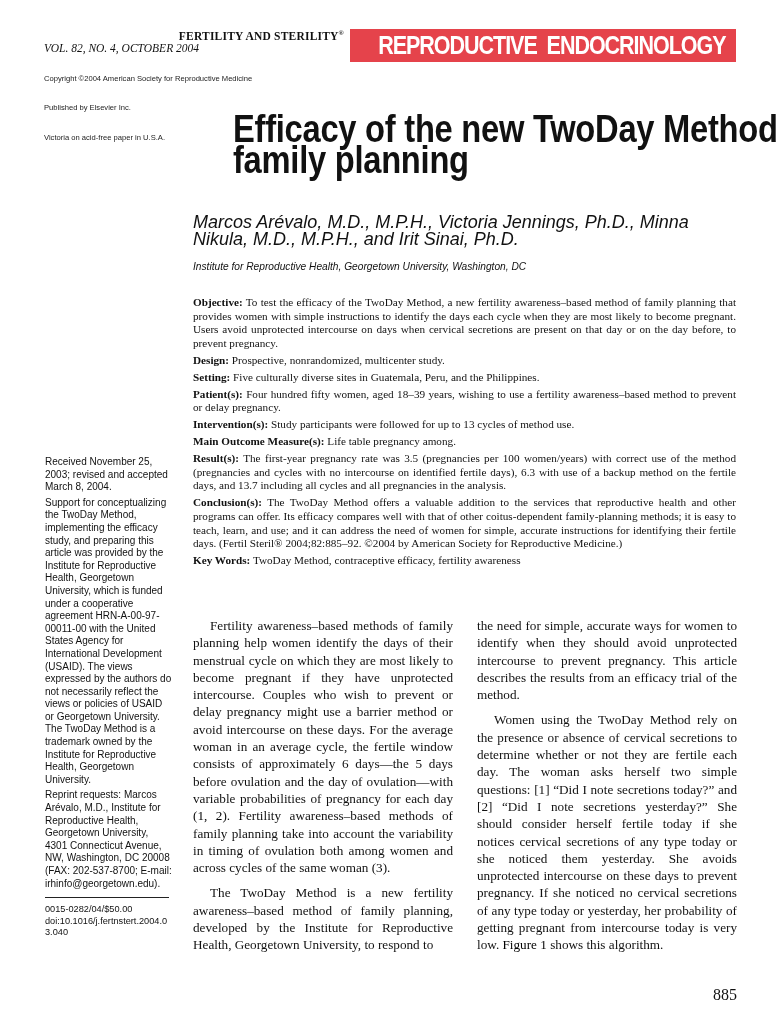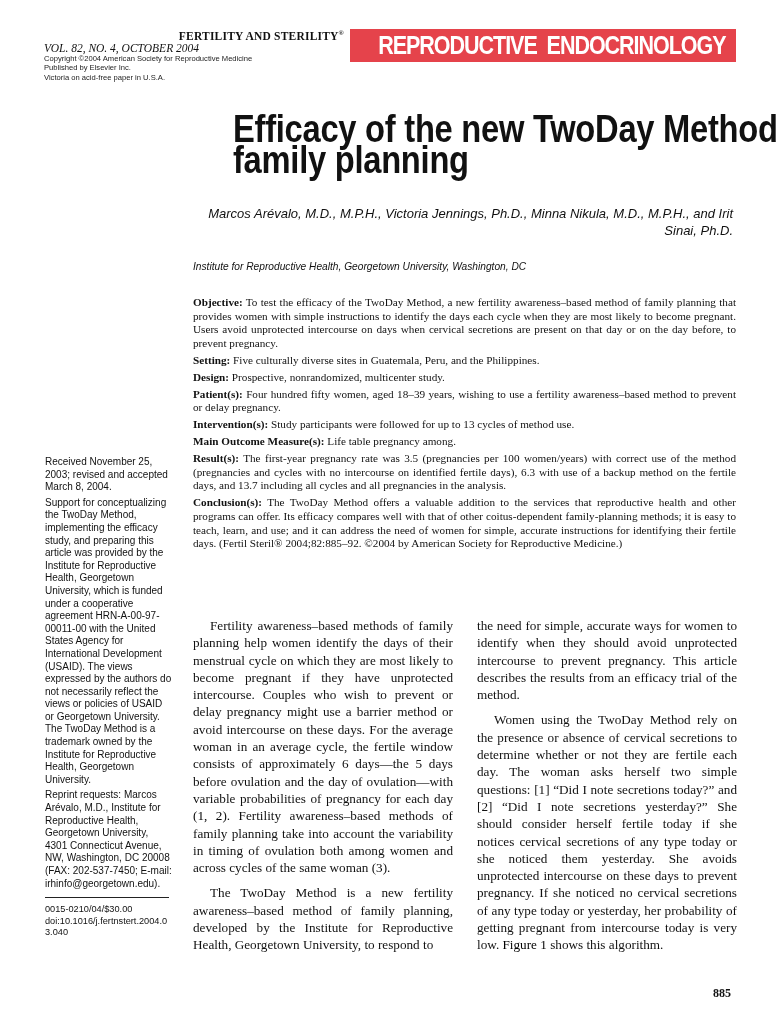--- a/index.html
+++ b/index.html
@@ -4,34 +4,34 @@
 <style>
   html, body { margin: 0; padding: 0; background: #ffffff; }
   body { width: 781px; height: 1033px; position: relative; overflow: hidden; color: #111; }
   .abs { position: absolute; }
 
   
   #journal-header { left: 44px; top: 27px; width: 300px; }
   #journal-name { font-family: "Liberation Serif", serif; font-weight: bold; font-size: 11.5px; line-height: 12px; letter-spacing: 0.2px; text-align: right; }
   #journal-name sup { font-size: 7px; }
   #journal-vol { font-family: "Liberation Serif", serif; font-style: italic; font-size: 11.5px; line-height: 12px; }
-  .journal-small { font-family: "Liberation Sans", sans-serif; font-size: 7.6px; line-height: 9.5px; color: #222; }
+  .journal-small { font-family: "Liberation Sans", sans-serif; font-size: 7.6px; line-height: 9.5px; color: #222; margin-top: 20px; }
 
   
   #section-banner { left: 350px; top: 29px; width: 386px; height: 33px; background: #e5434b; color: #ffffff;
     font-family: "Liberation Sans", sans-serif; font-weight: bold; font-size: 25px; line-height: 33px;
     text-align: center; letter-spacing: -1.2px; transform-origin: left top; white-space: nowrap; }
   #section-banner span { display: inline-block; transform: scaleX(0.86); transform-origin: center; }
 
   
   #article-title { left: 193px; top: 114px; width: 540px; font-family: "Liberation Sans", sans-serif; font-weight: bold;
     font-size: 38px; line-height: 31px; letter-spacing: -0.3px; margin-left: 40px; }
   #article-title span { display: inline-block; transform: scaleX(0.86); transform-origin: left; white-space: nowrap; }
 
-  #authors { left: 193px; top: 205px; width: 540px; font-family: "Liberation Sans", sans-serif; font-style: italic; font-size: 13px; line-height: 17px; text-align: right; }
+  #authors { left: 193px; top: 214px; width: 540px; font-family: "Liberation Sans", sans-serif; font-style: italic; font-size: 18px; line-height: 17px; }
   #affiliation { left: 193px; top: 260px; width: 540px; font-family: "Liberation Sans", sans-serif; font-style: italic; font-size: 10.2px; line-height: 13px; }
 
   
   #abstract { left: 193px; top: 296px; width: 543px; font-family: "Liberation Serif", serif; font-size: 11.2px; line-height: 13.6px; text-align: justify; }
   #abstract p { margin: 0 0 3.4px 0; }
   #abstract b { font-weight: bold; }
 
   
   #sidebar { left: 45px; top: 456px; width: 128px; font-family: "Liberation Sans", sans-serif; font-size: 10px; line-height: 12.6px; color: #111; }
   #sidebar p { margin: 0 0 3px 0; }
@@ -39,21 +39,21 @@
   #sidebar-codes { left: 45px; top: 904px; width: 128px; font-family: "Liberation Sans", sans-serif; font-size: 9.2px; line-height: 11.6px; }
 
   
   .col { font-family: "Liberation Serif", serif; font-size: 13.2px; line-height: 17.3px; text-align: justify; }
   .col p { margin: 0 0 8px 0; text-indent: 17px; }
   .col p.cont { text-indent: 0; }
   #col-left { left: 193px; top: 617px; width: 260px; }
   #col-right { left: 477px; top: 617px; width: 260px; }
   .ref { color: #000000; }
 
-  #page-number { left: 713px; top: 986px; font-family: "Liberation Serif", serif; font-weight: bold; font-size: 12px; }
+  #page-number { left: 713px; top: 986px; font-family: "Liberation Serif", serif; font-weight: normal; font-size: 16px; }
 </style>
 </head>
 <body>
 
 <div id="journal-header" class="abs">
   <div id="journal-name"><span>FERTILITY AND STERILITY</span><sup>®</sup></div>
   <div id="journal-vol">VOL. 82, NO. 4, OCTOBER 2004</div>
   <div class="journal-small">Copyright ©2004 American Society for Reproductive Medicine</div>
   <div class="journal-small">Published by Elsevier Inc.</div>
   <div class="journal-small">Victoria on acid-free paper in U.S.A.</div>
@@ -63,37 +63,38 @@
 
 <div id="article-title" class="abs">
   <span>Efficacy of the new TwoDay Method of</span><br>
   <span>family planning</span>
 </div>
 <div id="authors" class="abs">Marcos Arévalo, M.D., M.P.H., Victoria Jennings, Ph.D., Minna Nikula, M.D., M.P.H., and Irit Sinai, Ph.D.</div>
 <div id="affiliation" class="abs">Institute for Reproductive Health, Georgetown University, Washington, DC</div>
 
 <div id="abstract" class="abs">
   <p><b>Objective:</b><span> To test the efficacy of the TwoDay Method, a new fertility awareness–based method of family planning that provides women with simple instructions to identify the days each cycle when they are most likely to become pregnant. Users avoid unprotected intercourse on days when cervical secretions are present on that day or on the day before, to prevent pregnancy.</span></p>
+  <p><b>Design:</b><span> Prospective, nonrandomized, multicenter study.</span></p>
   <p><b>Setting:</b><span> Five culturally diverse sites in Guatemala, Peru, and the Philippines.</span></p>
-  <p><b>Design:</b><span> Prospective, nonrandomized, multicenter study.</span></p>
   <p><b>Patient(s):</b><span> Four hundred fifty women, aged 18–39 years, wishing to use a fertility awareness–based method to prevent or delay pregnancy.</span></p>
   <p><b>Intervention(s):</b><span> Study participants were followed for up to 13 cycles of method use.</span></p>
   <p><b>Main Outcome Measure(s):</b><span> Life table pregnancy among.</span></p>
   <p><b>Result(s):</b><span> The first-year pregnancy rate was 3.5 (pregnancies per 100 women/years) with correct use of the method (pregnancies and cycles with no intercourse on identified fertile days), 6.3 with use of a backup method on the fertile days, and 13.7 including all cycles and all pregnancies in the analysis.</span></p>
   <p><b>Conclusion(s):</b><span> The TwoDay Method offers a valuable addition to the services that reproductive health and other programs can offer. Its efficacy compares well with that of other coitus-dependent family-planning methods; it is easy to teach, learn, and use; and it can address the need of women for simple, accurate instructions for identifying their fertile days. (Fertil Steril® 2004;82:885–92. ©2004 by American Society for Reproductive Medicine.)</span></p>
+  <p style="text-align:left"><b>Key Words:</b><span> TwoDay Method, contraceptive efficacy, fertility awareness</span></p>
 </div>
 
 <div id="sidebar" class="abs">
   <p>Received November 25, 2003; revised and accepted March 8, 2004.</p>
   <p>Support for conceptualizing the TwoDay Method, implementing the efficacy study, and preparing this article was provided by the Institute for Reproductive Health, Georgetown University, which is funded under a cooperative agreement HRN-A-00-97-00011-00 with the United States Agency for International Development (USAID). The views expressed by the authors do not necessarily reflect the views or policies of USAID or Georgetown University. The TwoDay Method is a trademark owned by the Institute for Reproductive Health, Georgetown University.</p>
-  <p>Reprint requests: Marcos Arévalo, M.D., Institute for Reproductive Health, Georgetown University, 4301 Connecticut Avenue, NW, Washington, DC 20008 (FAX: 202-537-7450; E-mail: irhinfo@georgetown.edu).</p>
+  <p>Reprint requests: Marcos Arévalo, M.D., Institute for Reproductive Health, Georgetown University, 4301 Connecticut Avenue, NW, Washington, DC 20008 (FAX: 202-537-8700; E-mail: irhinfo@georgetown.edu).</p>
 </div>
 <div id="sidebar-rule" class="abs"></div>
 <div id="sidebar-codes" class="abs">
-  <div>0015-0210/04/$30.00</div>
+  <div>0015-0282/04/$50.00</div>
   <div style="word-break:break-all">doi:10.1016/j.fertnstert.2004.03.040</div>
 </div>
 
 <div id="col-left" class="abs col">
   <p><span>Fertility awareness–based methods of family planning help women identify the days of their menstrual cycle on which they are most likely to become pregnant if they have unprotected intercourse. Couples who wish to prevent or delay pregnancy might use a barrier method or avoid intercourse on these days. For the average woman in an average cycle, the fertile window consists of approximately 6 days—the 5 days before ovulation and the day of ovulation—with variable probabilities of pregnancy for each day (</span><a class="ref">1, 2</a><span>). Fertility awareness–based methods of family planning take into account the variability in timing of ovulation both among women and across cycles of the same woman (</span><a class="ref">3</a><span>).</span></p>
   <p>The TwoDay Method is a new fertility awareness–based method of family planning, developed by the Institute for Reproductive Health, Georgetown University, to respond to</p>
 </div>
 
 <div id="col-right" class="abs col">
   <p class="cont">the need for simple, accurate ways for women to identify when they should avoid unprotected intercourse to prevent pregnancy. This article describes the results from an efficacy trial of the method.</p>

